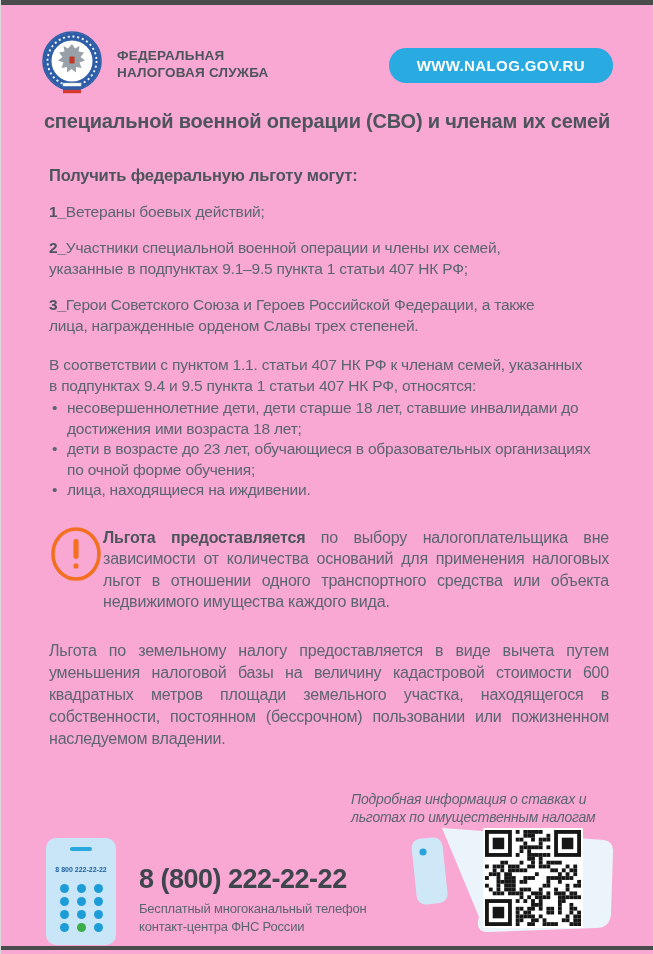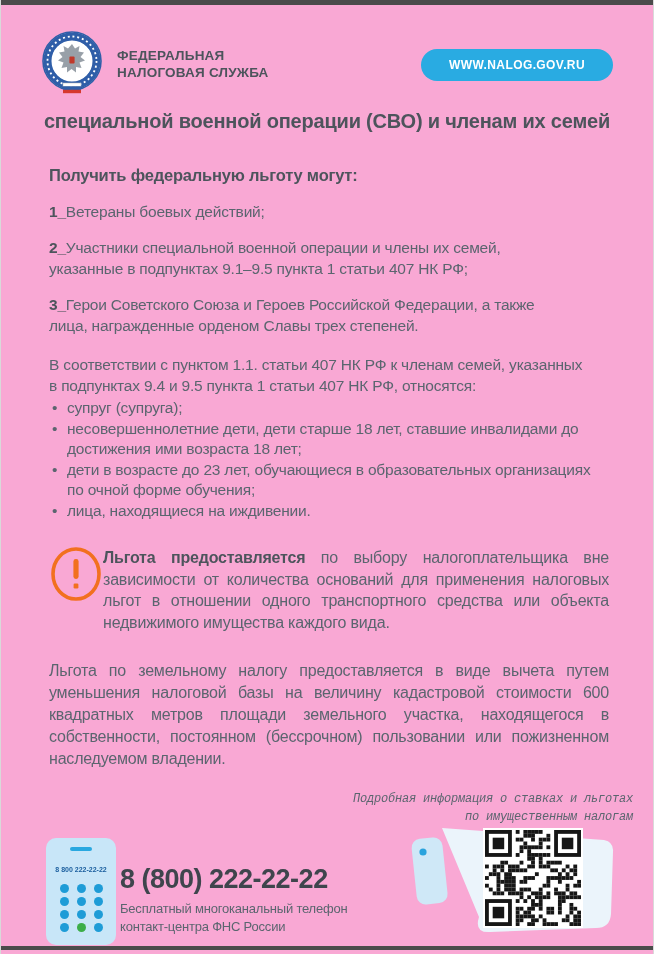--- a/index.html
+++ b/index.html
@@ -11,21 +11,21 @@
     border-left:1px solid #d9d9d9; border-right:1px solid #d9d9d9;
   }
   .top-bar { position:absolute; left:0; top:0; width:100%; height:5px; background:#4b4b4b; }
   .bottom-bar { position:absolute; left:0; top:946px; width:100%; height:4px; background:#4b4b4b; }
 
   
   .header { display:flex; align-items:center; justify-content:space-between; padding:34px 40px 0 40px; height:96px; }
   .brand { display:flex; align-items:center; gap:14px; }
   .brand-name { font-size:13.5px; font-weight:700; color:#4d545c; line-height:1.25; letter-spacing:0.2px; }
   .site-pill {
-    background:#29abe2; color:#ffffff; font-weight:700; font-size:12px;
+    background:#29abe2; color:#ffffff; font-weight:700; font-size:15px;
     letter-spacing:0.4px; padding:9px 28px; border-radius:17px; white-space:nowrap;
   }
 
   
   .title { margin-top:12px; text-align:center; color:#4d545c; font-weight:700; font-size:20px; line-height:27px; }
 
   
   .main { padding:0 44px 0 48px; color:#5b656f; font-size:15.5px; line-height:20.5px; }
   .h2 { margin-top:30px; font-size:16.5px; font-weight:700; color:#4d545c; }
   .item { margin-top:16px; max-width:528px; }
@@ -36,33 +36,33 @@
   .bullets li::before { content:"•"; position:absolute; left:3px; top:0; color:#5b656f; }
 
   .notice { margin-top:24px; display:flex; align-items:flex-start; }
   .notice-text { font-size:16px; line-height:21.5px; text-align:justify; flex:1; padding-top:2px; }
   .notice-text b { color:#4d545c; }
 
   .land { margin-top:27px; font-size:16px; line-height:22px; text-align:justify; }
 
   
   .qr-caption {
-    position:absolute; top:790px; right:20px; width:282px; text-align:right;
-    font-style:italic; font-size:12px; line-height:18px; color:#5b656f;font-family:Liberation Mono, monospace;
+    position:absolute; top:790px; right:20px; width:282px; text-align:left;
+    font-style:italic; font-size:14px; line-height:18px; color:#5b656f;
   }
   .footer-phone-icon { position:absolute; left:45px; top:838px; width:70px; height:107px;
     background:#c8e6f8; border-radius:10px; }
   .speaker { position:absolute; left:24px; top:9px; width:22px; height:4px; border-radius:2px; background:#29a8e0; }
   .mini-number { position:absolute; left:0; top:28px; width:100%; text-align:center;
     font-size:7px; font-weight:700; color:#1b5f9e; letter-spacing:0; }
   .keypad { position:absolute; left:14px; top:46px; width:42px; display:grid;
     grid-template-columns:repeat(3,1fr); gap:4px 8px; justify-items:center; }
   .dot { width:9px; height:9px; border-radius:50%; background:#1e9cd7; }
   .dot.green { background:#3cae49; }
-  .phone-block { position:absolute; left:119px; top:864px; }
+  .phone-block { position:absolute; left:138px; top:864px; }
   .phone-number { font-size:27px; font-weight:700; color:#3f454d; letter-spacing:-0.5px; }
   .phone-note { margin-top:5px; width:250px; font-size:13px; line-height:17.5px; color:#5b656f; }
 
   .qr-group { position:absolute; left:405px; top:814px; width:240px; height:138px; }
   .beam-svg { position:absolute; left:0; top:0; }
   .qr-code { position:absolute; left:77px; top:14px; width:100px; height:100px; background:#ffffff; padding:2px; }
 </style>
 </head>
 <body>
 
@@ -100,21 +100,20 @@
 
   <div class="main">
     <p class="h2">Получить федеральную льготу могут:</p>
 
     <p class="item"><b>1_</b><span>Ветераны боевых действий;</span></p>
     <p class="item"><b>2_</b><span>Участники специальной военной операции и члены их семей, указанные в подпунктах 9.1–9.5 пункта 1 статьи 407 НК РФ;</span></p>
     <p class="item"><b>3_</b><span>Герои Советского Союза и Героев Российской Федерации, а также лица, награжденные орденом Славы трех степеней.</span></p>
 
     <p class="intro">В соответствии с пунктом 1.1. статьи 407 НК РФ к членам семей, указанных в подпунктах 9.4 и 9.5 пункта 1 статьи 407 НК РФ, относятся:</p>
     <ul class="bullets">
-      <li>супруг (супруга);</li>
       <li>несовершеннолетние дети, дети старше 18 лет, ставшие инвалидами до достижения ими возраста 18 лет;</li>
       <li>дети в возрасте до 23 лет, обучающиеся в образовательных организациях по очной форме обучения;</li>
       <li>лица, находящиеся на иждивении.</li>
     </ul>
 
     <div class="notice">
       <span>
         <svg width="54" height="58" viewBox="0 0 54 58">
           <ellipse cx="27" cy="29" rx="23" ry="25" fill="none" stroke="#f2701f" stroke-width="3.6"></ellipse>
           <rect x="24.4" y="14" width="5.2" height="20" rx="2.4" fill="#f2701f"></rect>

